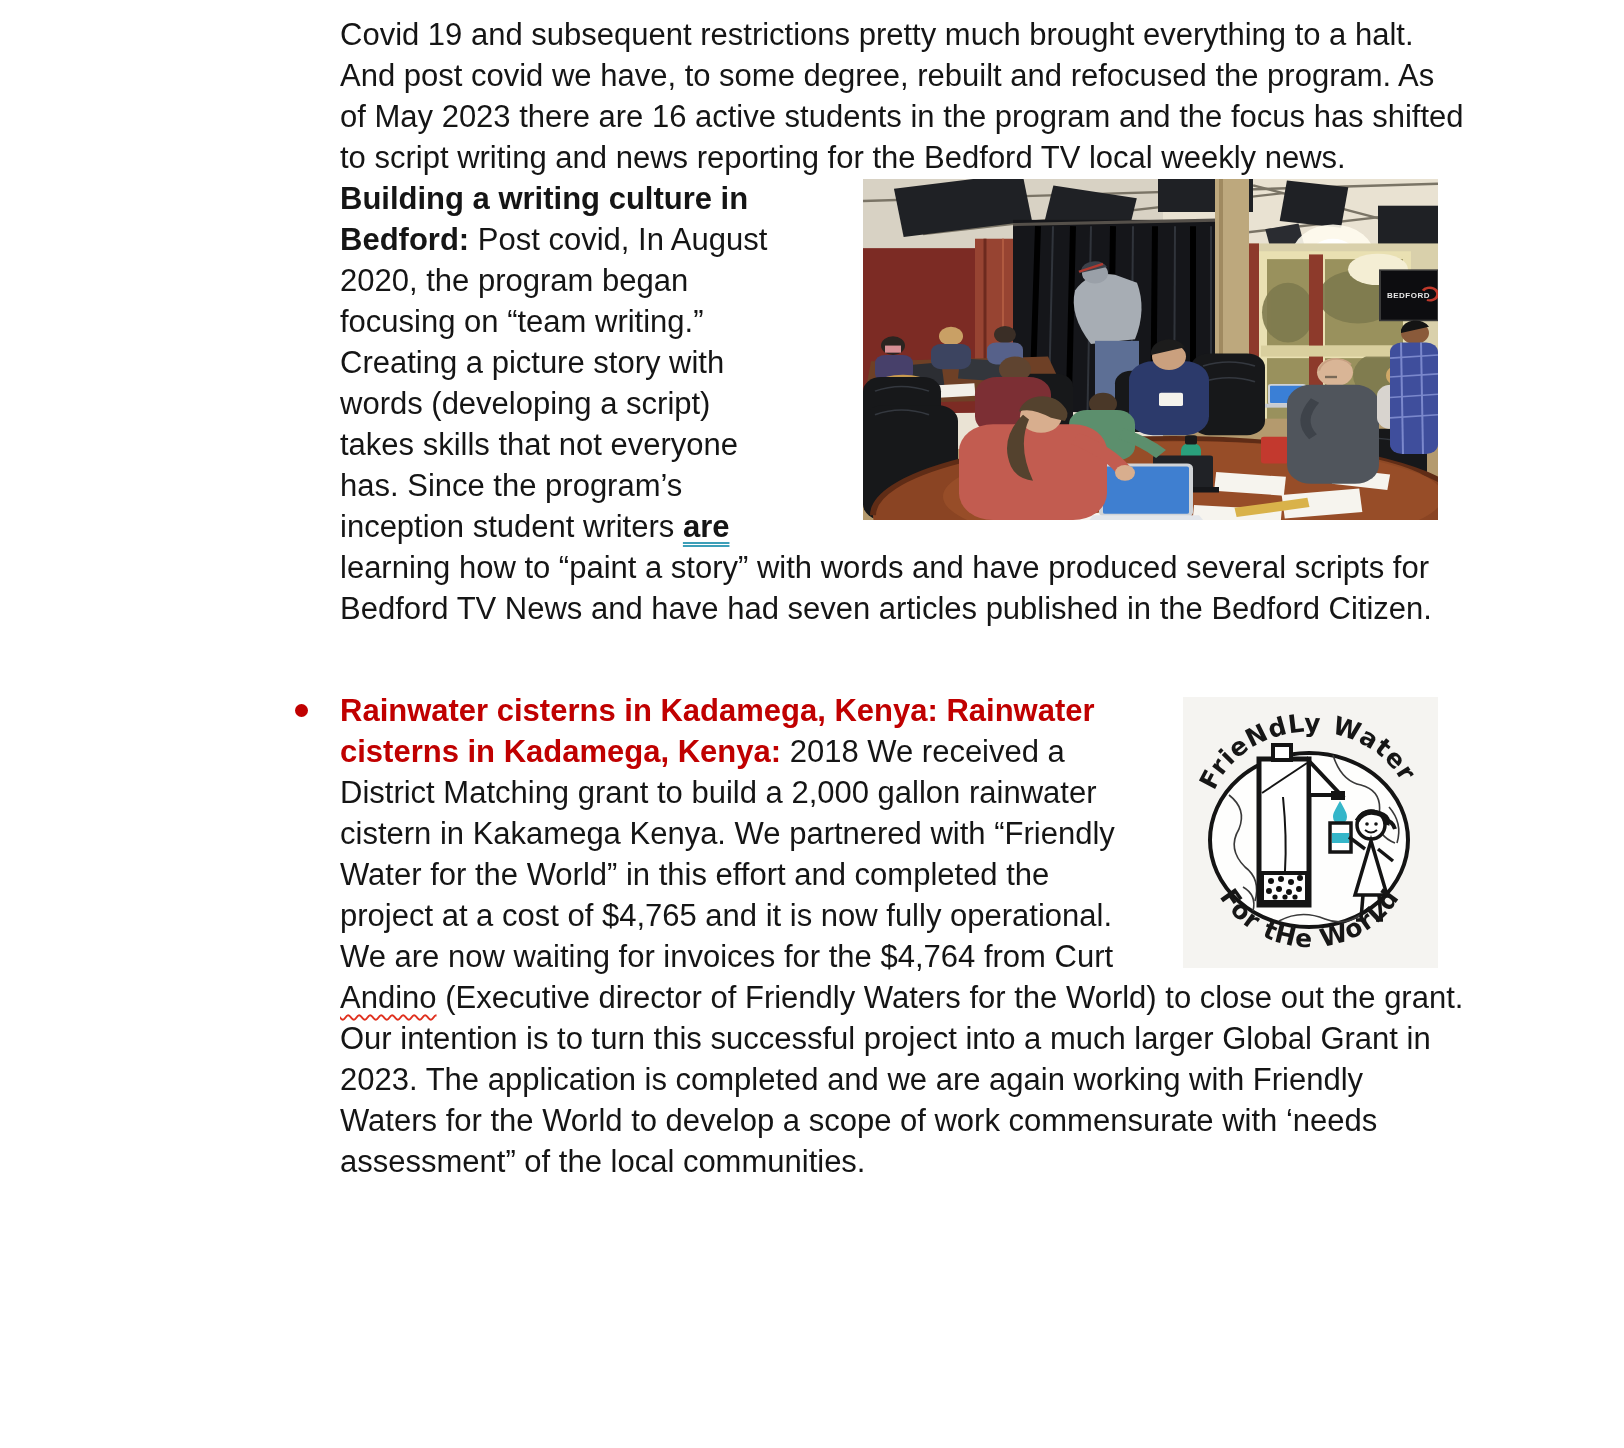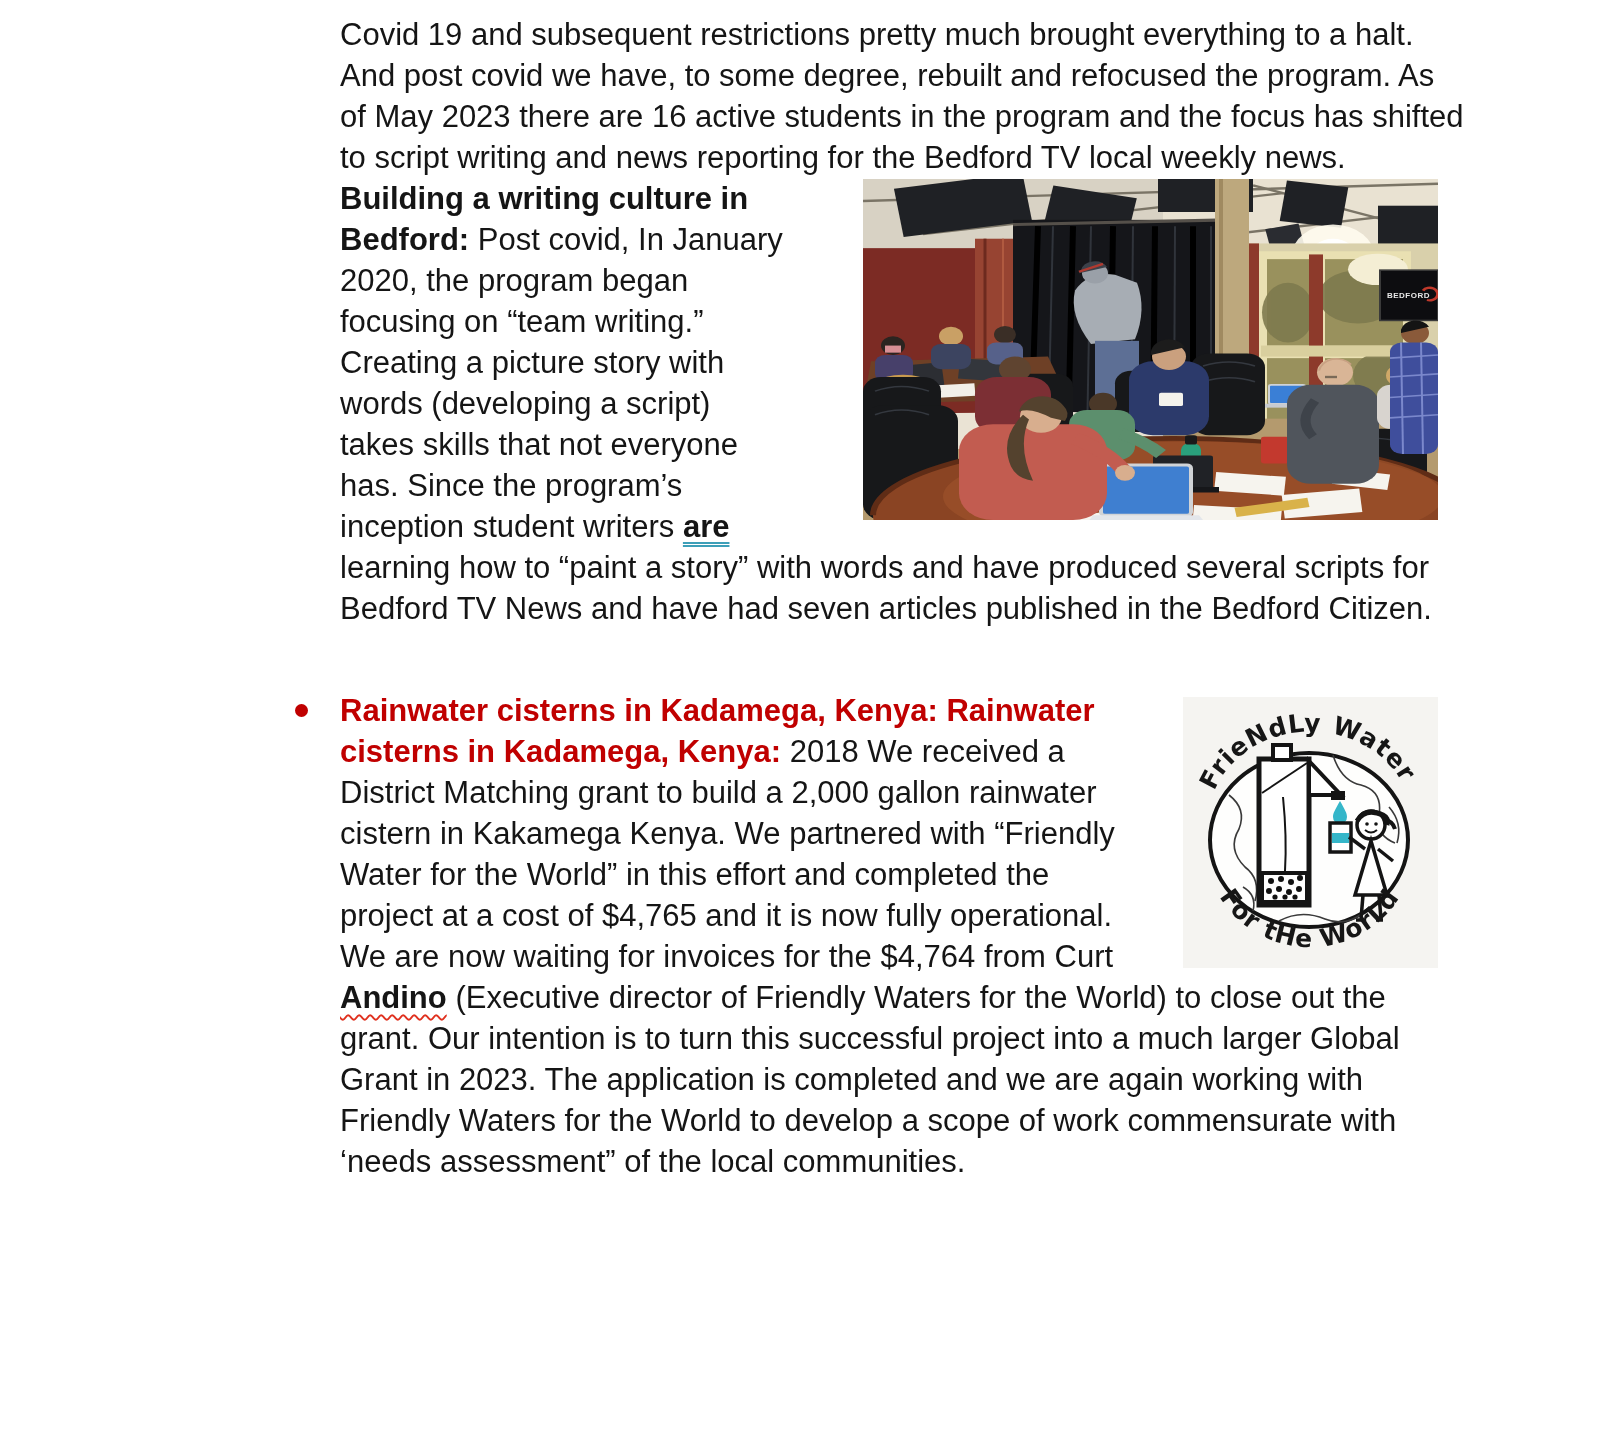--- a/index.html
+++ b/index.html
@@ -38,21 +38,20 @@
     text-decoration-thickness:1.5px;
     text-underline-offset:5px;
     font-weight:bold;
   }
   .spell-flag{
     text-decoration:underline;
     text-decoration-style:wavy;
     text-decoration-color:#e0301e;
     text-decoration-thickness:2px;
     text-underline-offset:6px;
-    font-weight:bold;
   }
   sup{font-size:0.62em;line-height:0;vertical-align:super;}
 </style>
 </head>
 <body>
 
 <div class="content">
 
   <p>Covid 19 and subsequent restrictions pretty much brought everything to a halt. And post covid we have, to some degree, rebuilt and refocused the program. As of May 2023 there are 16 active students in the program and the focus has shifted to script writing and news reporting for the Bedford TV local weekly news.</p>
 
@@ -239,21 +238,21 @@
           <line x1="527" y1="228" x2="575" y2="224"></line>
             <line x1="527" y1="252" x2="575" y2="248"></line>
           <line x1="527" y1="278" x2="575" y2="274"></line>
             <line x1="527" y1="304" x2="575" y2="300"></line>
           <line x1="538" y1="208" x2="540" y2="350"></line>
             <line x1="558" y1="208" x2="560" y2="350"></line>
         </g>
       </svg>
     </span>
     <b>Building a writing culture in Bedford:</b>
-    <span>Post covid, In January 2020, the program began focusing on “team writing.” Creating a picture story with words (developing a script) takes skills that not everyone has. Since the program’s inception student writers</span>
+    <span>Post covid, In August 2020, the program began focusing on “team writing.” Creating a picture story with words (developing a script) takes skills that not everyone has. Since the program’s inception student writers</span>
     <span class="grammar-flag">are</span>
     <span>learning how to “paint a story” with words and have produced several scripts for Bedford TV News and have had seven articles published in the Bedford Citizen.</span>
   </p>
 
 
 
   <div class="bullet">
     <span class="bullet-dot"></span>
     <p>
       <span class="logo-float">

